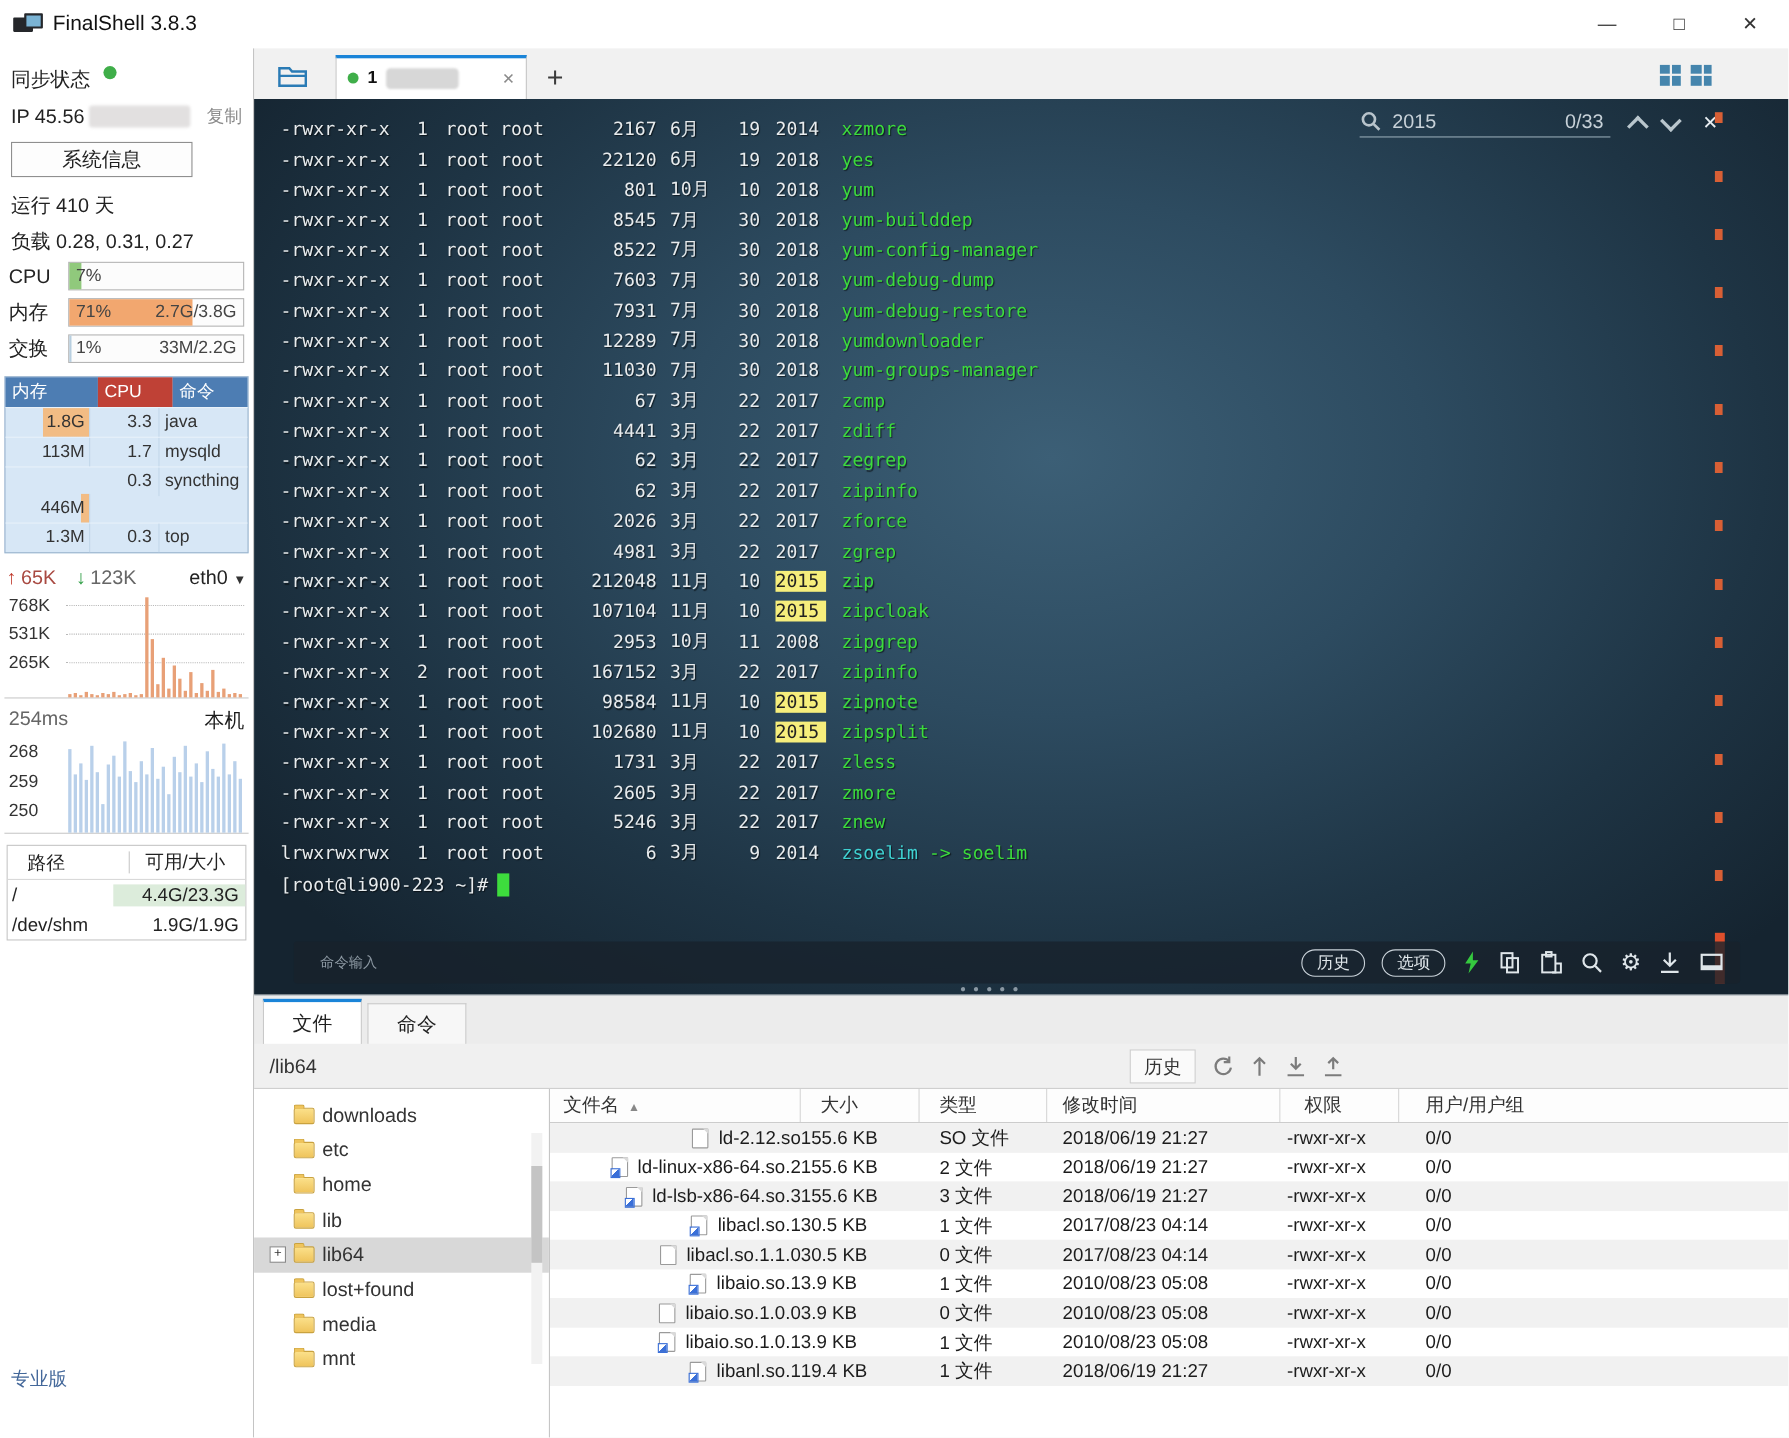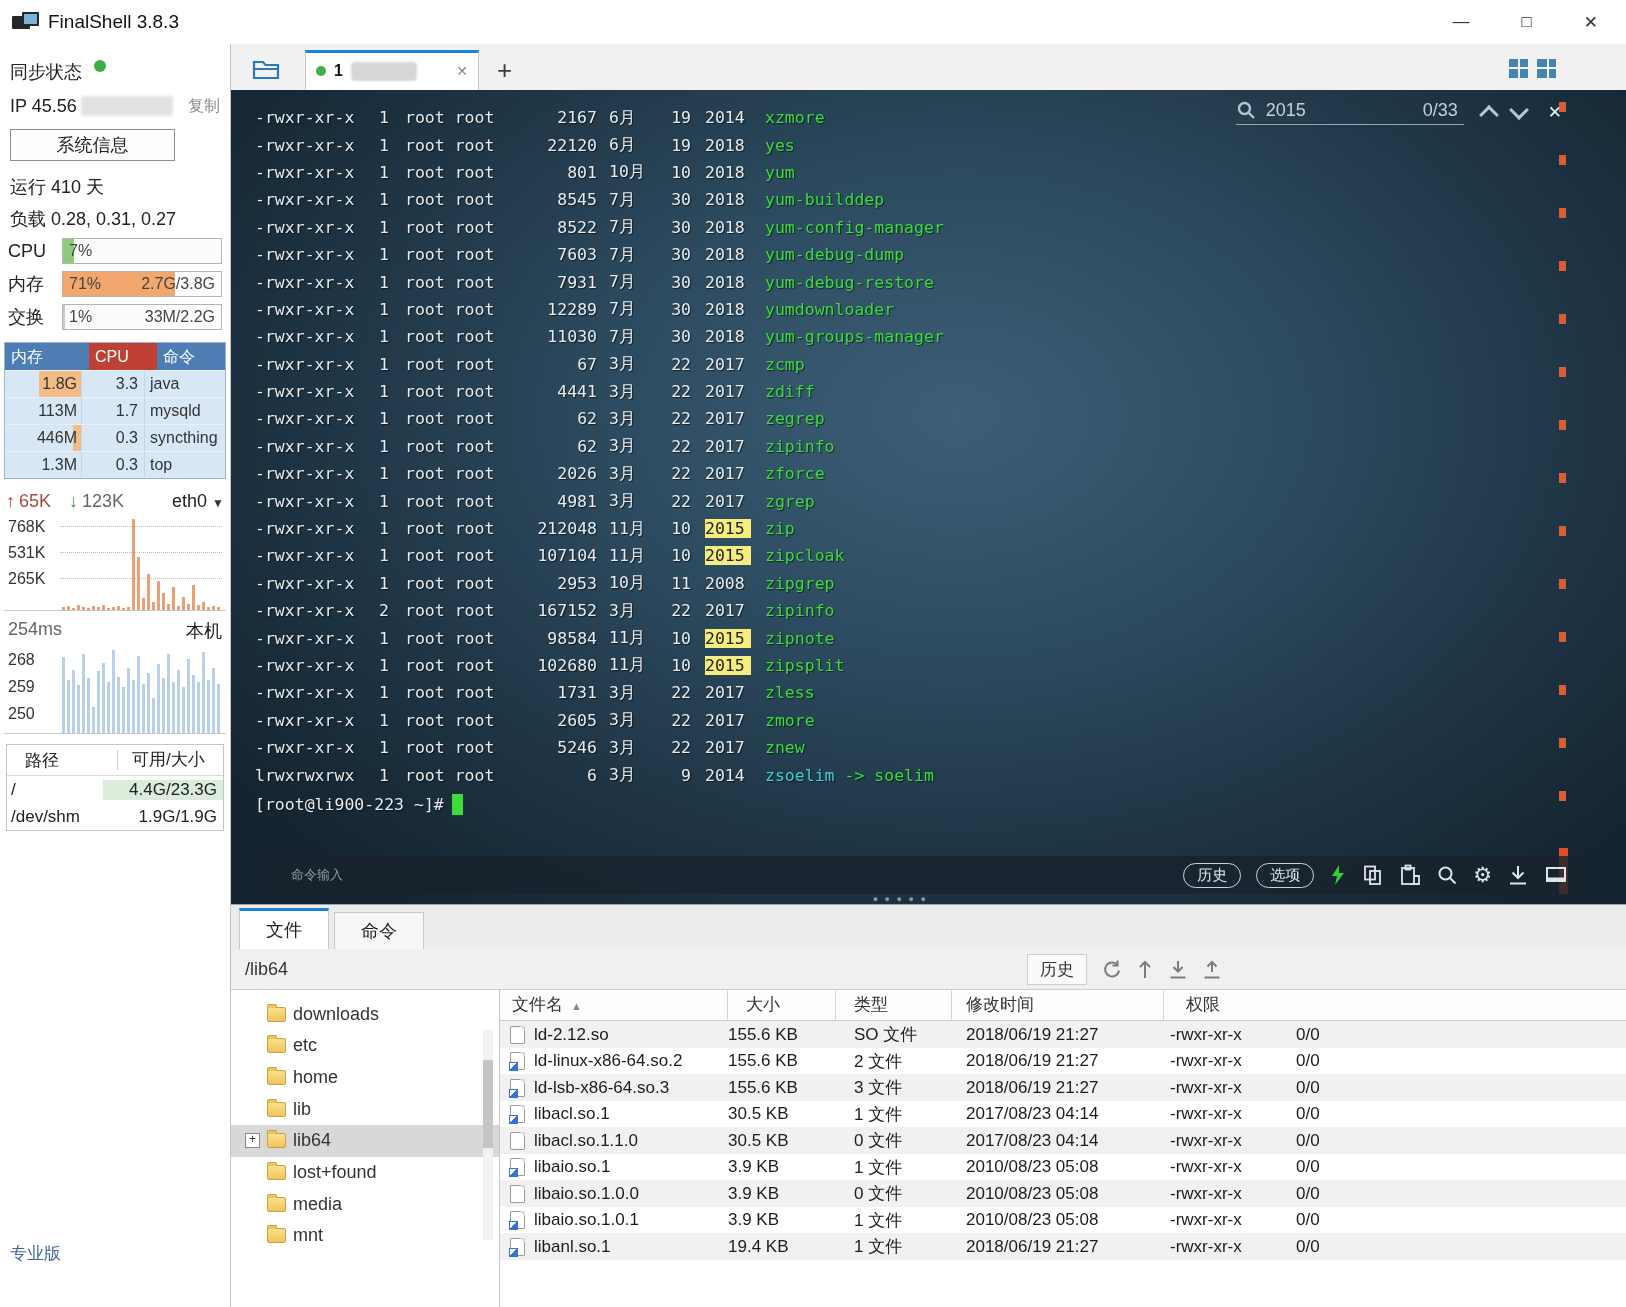--- a/index.html
+++ b/index.html
@@ -154,21 +154,21 @@
   .fh:last-child{border-right:none;}
   .col-name{width:228px;padding-left:12px;box-sizing:border-box;}
   .col-size{width:108px;padding-left:18px;box-sizing:border-box;}
   .col-type{width:116px;padding-left:18px;box-sizing:border-box;}
   .col-mtime{width:212px;padding-left:14px;box-sizing:border-box;}
   .col-perms{width:108px;padding-left:22px;box-sizing:border-box;}
   .col-user{flex:1;padding-left:24px;box-sizing:border-box;}
   .sort-arrow{font-size:11px;color:#888;margin-left:8px;}
   .frow{display:flex;height:26.5px;align-items:center;color:#1c1c1c;}
   .frow:nth-child(odd){background:#f1f1f1;}
-  .frow .col-name{display:flex;align-items:center;gap:9px;padding-left:10px;}
+  .frow .col-name{display:flex;align-items:center;gap:9px;padding-left:10px;justify-content:flex-end;}
   .frow .col-size{padding-left:0;padding-right:14px;}
   .frow .col-perms{padding-left:6px;}
   .doc{width:13px;height:16px;background:#fff;border:1px solid #9a9a9a;border-radius:1px;position:relative;flex:none;}
   .doc::before{content:"";position:absolute;right:-1px;top:-1px;border-style:solid;border-width:0 5px 5px 0;border-color:transparent #d9d9d9 transparent transparent;}
   .doc.link::after{content:"";position:absolute;left:-2px;bottom:-2px;width:7px;height:7px;background:linear-gradient(135deg,#fff 45%,#3a6fd8 45%);border:1px solid #3a6fd8;}
   svg{display:block;}
 </style>
 </head>
 <body>
 
@@ -241,21 +241,21 @@
     <span class="pc-mem" style="background: linear-gradient(90deg, transparent 45%, rgb(242, 188, 132) 0px);">1.8G</span>
     <span class="pc-cpu">3.3</span>
     <span class="pc-cmd">java</span>
   </div>
             <div class="p-row">
     <span class="pc-mem">113M</span>
     <span class="pc-cpu">1.7</span>
     <span class="pc-cmd">mysqld</span>
   </div>
             <div class="p-row">
-    <span class="pc-mem" style="background: linear-gradient(90deg, transparent 90%, rgb(242, 188, 132) 0px);">446M</span>
+    <span class="pc-mem" style="background: linear-gradient(90deg, transparent 90%, rgb(242, 188, 132) 0px); margin-top: 24px;">446M</span>
     <span class="pc-cpu">0.3</span>
     <span class="pc-cmd">syncthing</span>
   </div>
             <div class="p-row">
     <span class="pc-mem">1.3M</span>
     <span class="pc-cpu">0.3</span>
     <span class="pc-cmd">top</span>
   </div>
           </div>
       </div>
@@ -839,20 +839,21 @@
             <div class="tree-thumb"></div>
           </div>
 
           <div class="ftable">
             <div class="fhead">
               <span class="fh col-name"><span>文件名</span><span class="sort-arrow">▲</span></span>
               <span class="fh col-size">大小</span>
               <span class="fh col-type">类型</span>
               <span class="fh col-mtime">修改时间</span>
               <span class="fh col-perms">权限</span>
+              <span class="fh col-user">用户/用户组</span>
             </div>
             <div class="fbody">
                 <div class="frow">
     <span class="col-name">
                     <span class="doc"></span>
                     <span class="fname">ld-2.12.so</span>
                   </span>
     <span class="col-size">155.6 KB</span>
     <span class="col-type">SO 文件</span>
     <span class="col-mtime">2018/06/19 21:27</span>

